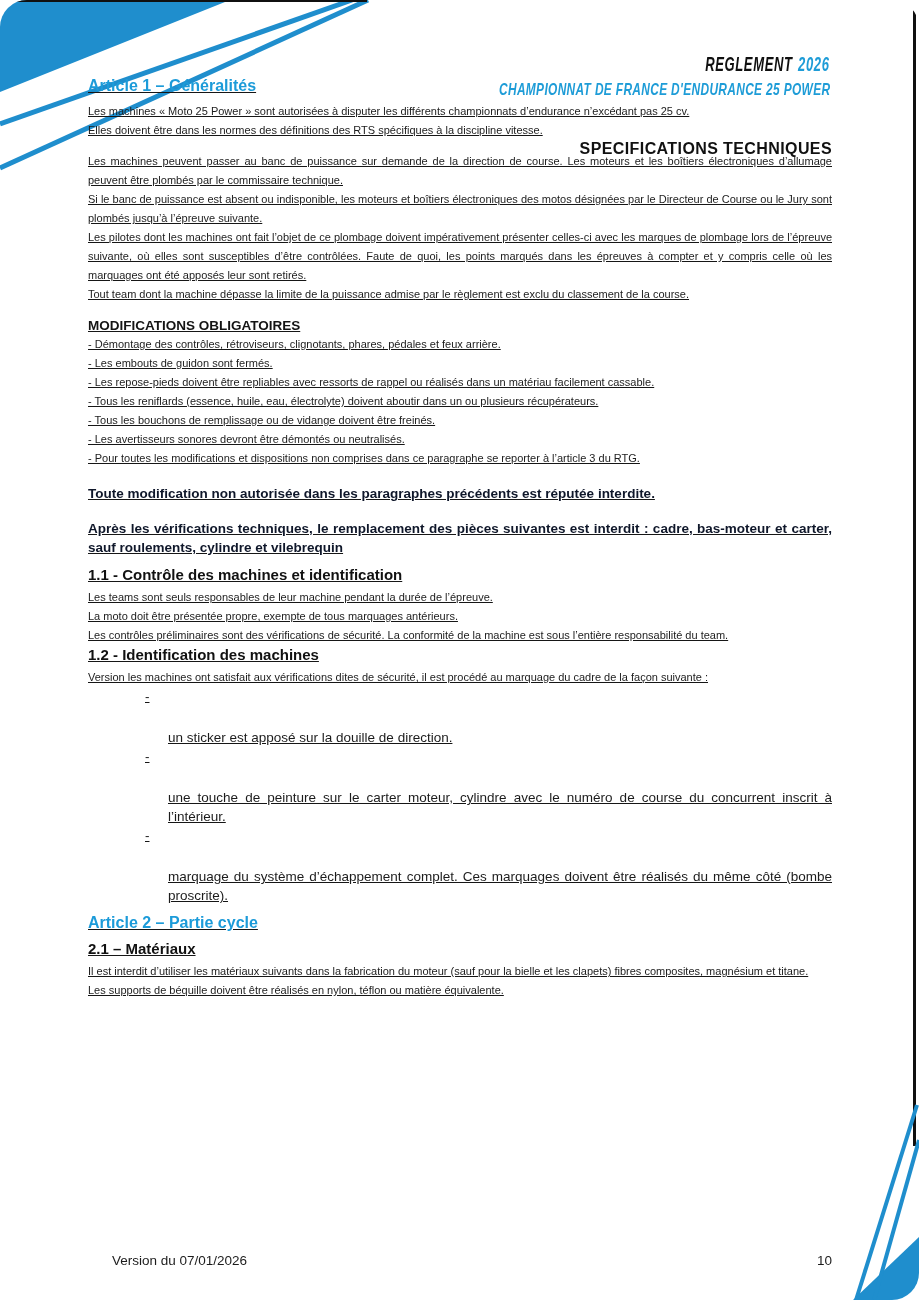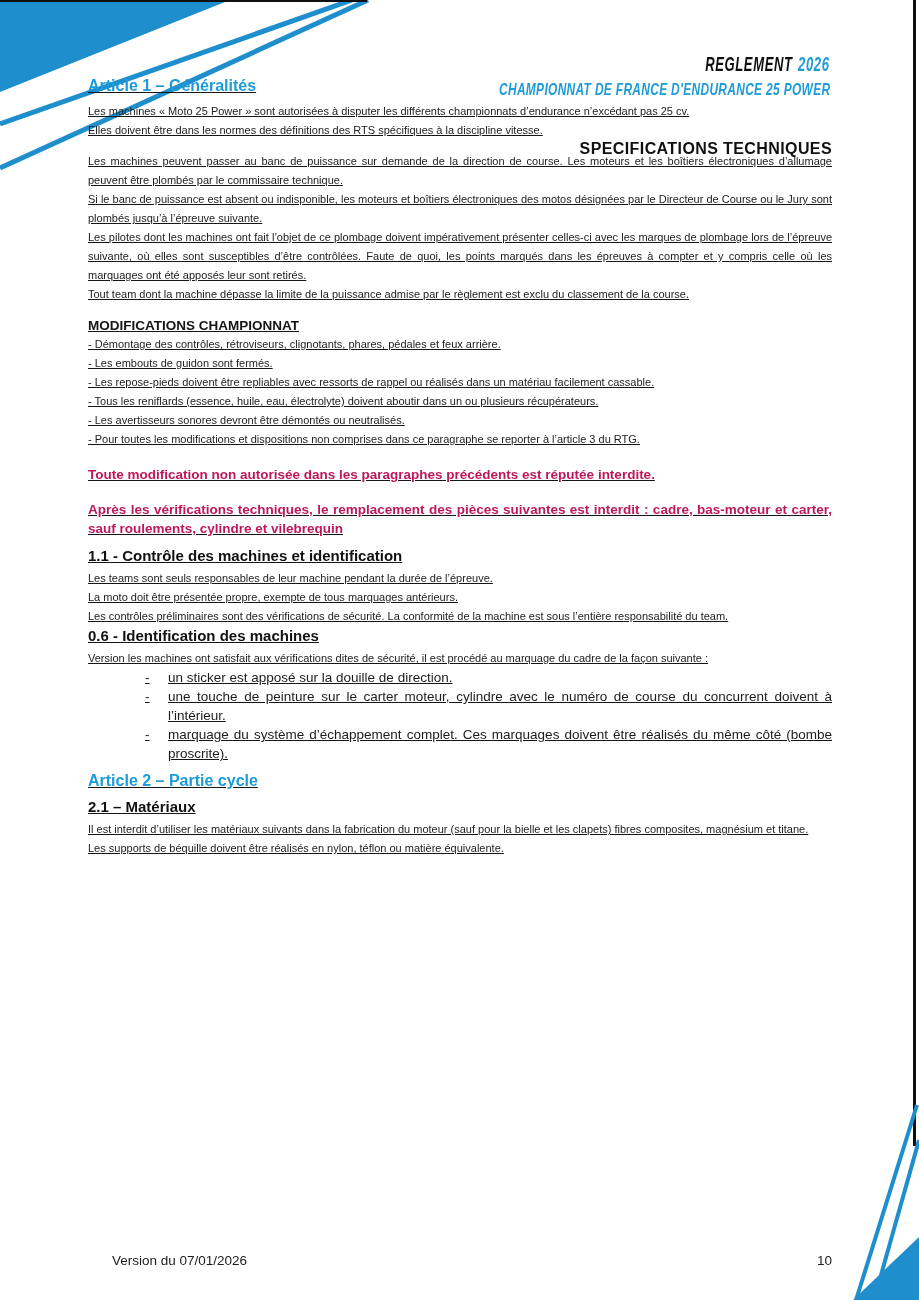--- a/index.html
+++ b/index.html
@@ -3,20 +3,21 @@
 <meta charset="utf-8">
 <style>
   html,body{margin:0;padding:0;background:#ffffff;}
   #page{
     position:relative;
     width:919px;height:1300px;
     background:#ffffff;
     overflow:hidden;
     font-family:"Liberation Sans", sans-serif;
     color:#161616;
+    border-radius:27px;
   }
   
   .deco{position:absolute;pointer-events:none;}
   #deco-top-left{top:0;left:0;}
   #deco-bottom-right{bottom:0;right:0;}
   #edge-top{position:absolute;top:0;left:0;width:367px;height:2px;background:#101010;}
   #edge-right{position:absolute;top:0;left:913px;width:3px;height:1146px;background:#101010;}
   
   #masthead{
     position:absolute;top:52px;right:89px;
@@ -48,24 +49,24 @@
   .heading-blue{
     color:var(--heading-blue);font-size:16px;font-weight:bold;
     line-height:20px;margin:0 0 6px 0 !important;
   }
   .heading-sub{
     font-size:15px;font-weight:bold;line-height:19px;
     margin:0 0 4px 0 !important;color:#111;
   }
   .heading-bold{font-size:13.5px;font-weight:bold;line-height:19px;color:#141414;}
   .paragraph{font-size:11px;line-height:19px;text-align:justify;color:#1c1c1c;}
-  .paragraph-bold{font-size:13.5px;line-height:19px;text-align:justify;font-weight:bold;color:#be185d;}
+  .paragraph-bold{font-size:13.5px;line-height:19px;text-align:justify;font-weight:bold;color:#0f172a;}
   .bullet{display:flex;font-size:13.5px;line-height:19px;padding-left:57px;color:#1c1c1c;}
   .bullet .marker{width:23px;flex:0 0 23px;}
-  .bullet .btext{flex:1;text-align:justify;}
+  .bullet .btext{flex:1;text-align:justify;margin-top:41px;}
   
   #footer{
     position:absolute;top:1253px;left:88px;width:744px;
     font-size:13.5px;color:#1c1c1c;
   }
   #footer-version{position:absolute;left:24px;top:0;text-align:center;}
   #footer-page{position:absolute;right:0;top:0;}
 </style>
 </head>
 <body>
@@ -102,45 +103,46 @@
   <div id="content">
       <div class="heading-blue">Article 1 – Généralités</div>
       <div class="paragraph">Les machines « Moto 25 Power » sont autorisées à disputer les différents championnats d’endurance n’excédant pas 25 cv.</div>
       <div class="paragraph">Elles doivent être dans les normes des définitions des RTS spécifiques à la discipline vitesse.</div>
       <div style="height: 12px;"></div>
       <div class="paragraph">Les machines peuvent passer au banc de puissance sur demande de la direction de course. Les moteurs et les boîtiers électroniques d’allumage peuvent être plombés par le commissaire technique.</div>
       <div class="paragraph">Si le banc de puissance est absent ou indisponible, les moteurs et boîtiers électroniques des motos désignées par le Directeur de Course ou le Jury sont plombés jusqu’à l’épreuve suivante.</div>
       <div class="paragraph">Les pilotes dont les machines ont fait l’objet de ce plombage doivent impérativement présenter celles-ci avec les marques de plombage lors de l’épreuve suivante, où elles sont susceptibles d’être contrôlées. Faute de quoi, les points marqués dans les épreuves à compter et y compris celle où les marquages ont été apposés leur sont retirés.</div>
       <div class="paragraph">Tout team dont la machine dépasse la limite de la puissance admise par le règlement est exclu du classement de la course.</div>
       <div style="height: 12px;"></div>
-      <div class="heading-bold">MODIFICATIONS CHAMPIONNAT</div>
+      <div class="heading-bold">MODIFICATIONS OBLIGATOIRES</div>
       <div class="paragraph">- Démontage des contrôles, rétroviseurs, clignotants, phares, pédales et feux arrière.</div>
       <div class="paragraph">- Les embouts de guidon sont fermés.</div>
       <div class="paragraph">- Les repose-pieds doivent être repliables avec ressorts de rappel ou réalisés dans un matériau facilement cassable.</div>
       <div class="paragraph">- Tous les reniflards (essence, huile, eau, électrolyte) doivent aboutir dans un ou plusieurs récupérateurs.</div>
+      <div class="paragraph">- Tous les bouchons de remplissage ou de vidange doivent être freinés.</div>
       <div class="paragraph">- Les avertisseurs sonores devront être démontés ou neutralisés.</div>
       <div class="paragraph">- Pour toutes les modifications et dispositions non comprises dans ce paragraphe se reporter à l’article 3 du RTG.</div>
       <div style="height: 16px;"></div>
       <div class="paragraph-bold">Toute modification non autorisée dans les paragraphes précédents est réputée interdite.</div>
       <div style="height: 16px;"></div>
       <div class="paragraph-bold">Après les vérifications techniques, le remplacement des pièces suivantes est interdit : cadre, bas-moteur et carter, sauf roulements, cylindre et vilebrequin</div>
       <div style="height: 8px;"></div>
       <div class="heading-sub">1.1 - Contrôle des machines et identification</div>
       <div class="paragraph">Les teams sont seuls responsables de leur machine pendant la durée de l’épreuve.</div>
       <div class="paragraph">La moto doit être présentée propre, exempte de tous marquages antérieurs.</div>
       <div class="paragraph">Les contrôles préliminaires sont des vérifications de sécurité. La conformité de la machine est sous l’entière responsabilité du team.</div>
-      <div class="heading-sub">0.6 - Identification des machines</div>
+      <div class="heading-sub">1.2 - Identification des machines</div>
       <div class="paragraph">Version les machines ont satisfait aux vérifications dites de sécurité, il est procédé au marquage du cadre de la façon suivante :</div>
       <div class="bullet">
         <span class="marker">-</span>
         <span class="btext">un sticker est apposé sur la douille de direction.</span>
       </div>
       <div class="bullet">
         <span class="marker">-</span>
-        <span class="btext">une touche de peinture sur le carter moteur, cylindre avec le numéro de course du concurrent doivent à l’intérieur.</span>
+        <span class="btext">une touche de peinture sur le carter moteur, cylindre avec le numéro de course du concurrent inscrit à l’intérieur.</span>
       </div>
       <div class="bullet">
         <span class="marker">-</span>
         <span class="btext">marquage du système d’échappement complet. Ces marquages doivent être réalisés du même côté (bombe proscrite).</span>
       </div>
       <div style="height: 8px;"></div>
       <div class="heading-blue">Article 2 – Partie cycle</div>
       <div class="heading-sub">2.1 – Matériaux</div>
       <div class="paragraph">Il est interdit d’utiliser les matériaux suivants dans la fabrication du moteur (sauf pour la bielle et les clapets) fibres composites, magnésium et titane.</div>
       <div class="paragraph">Les supports de béquille doivent être réalisés en nylon, téflon ou matière équivalente.</div>

